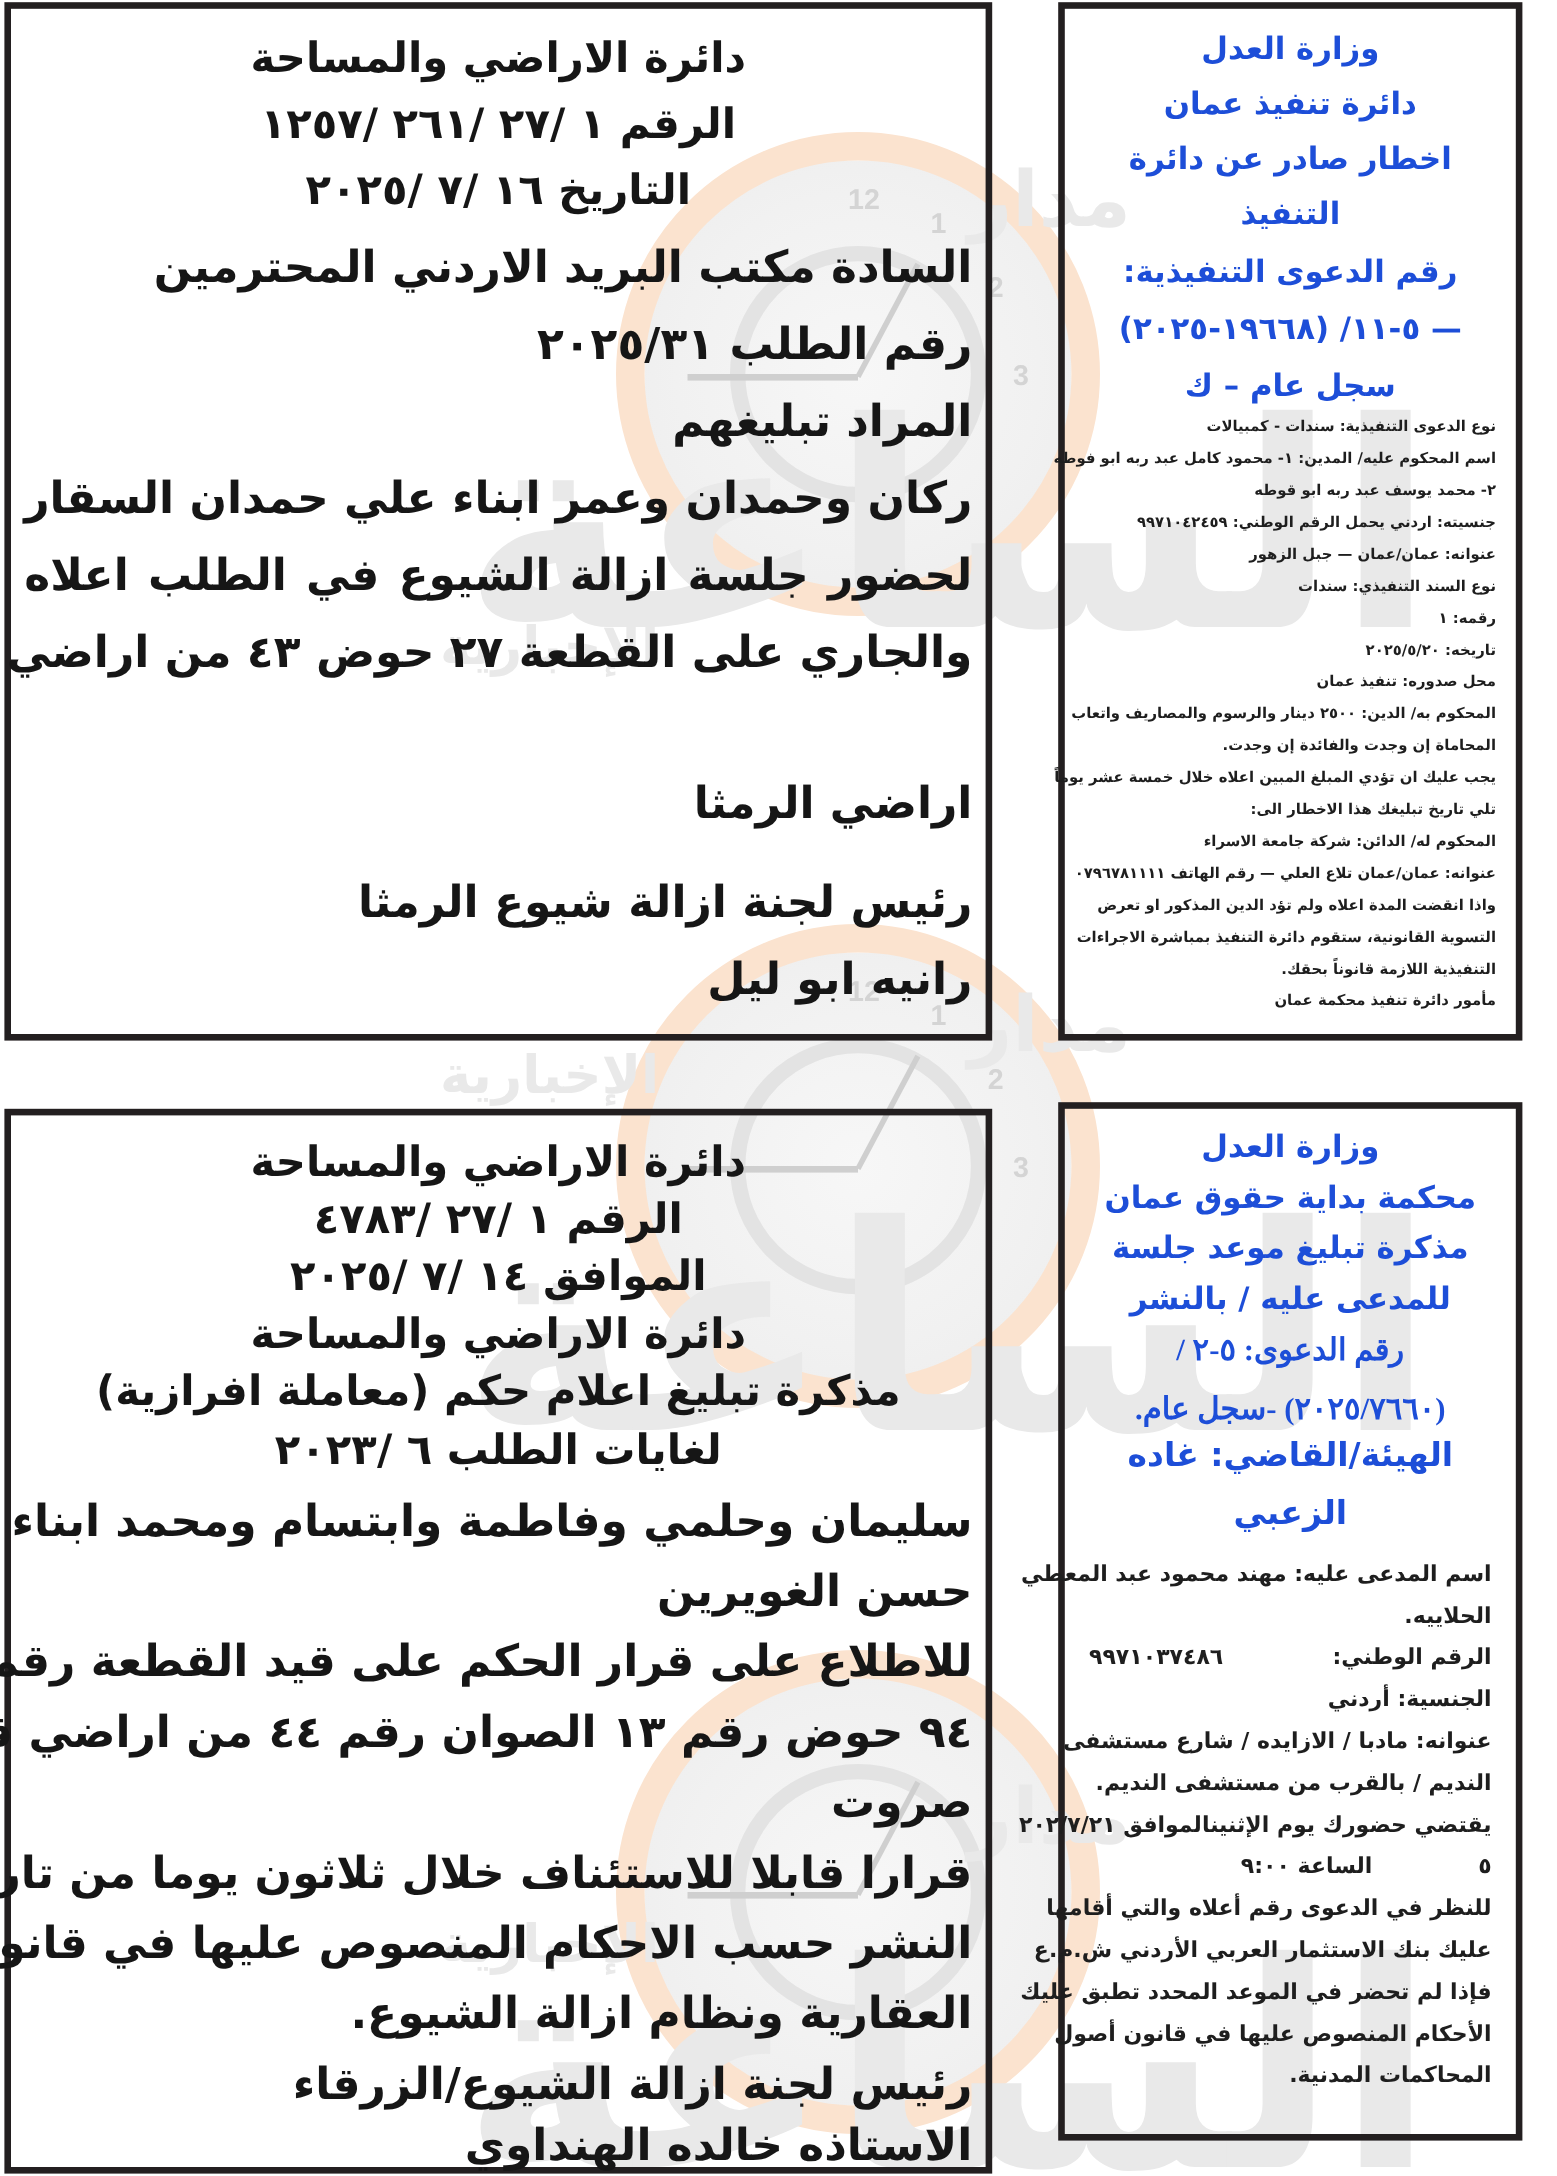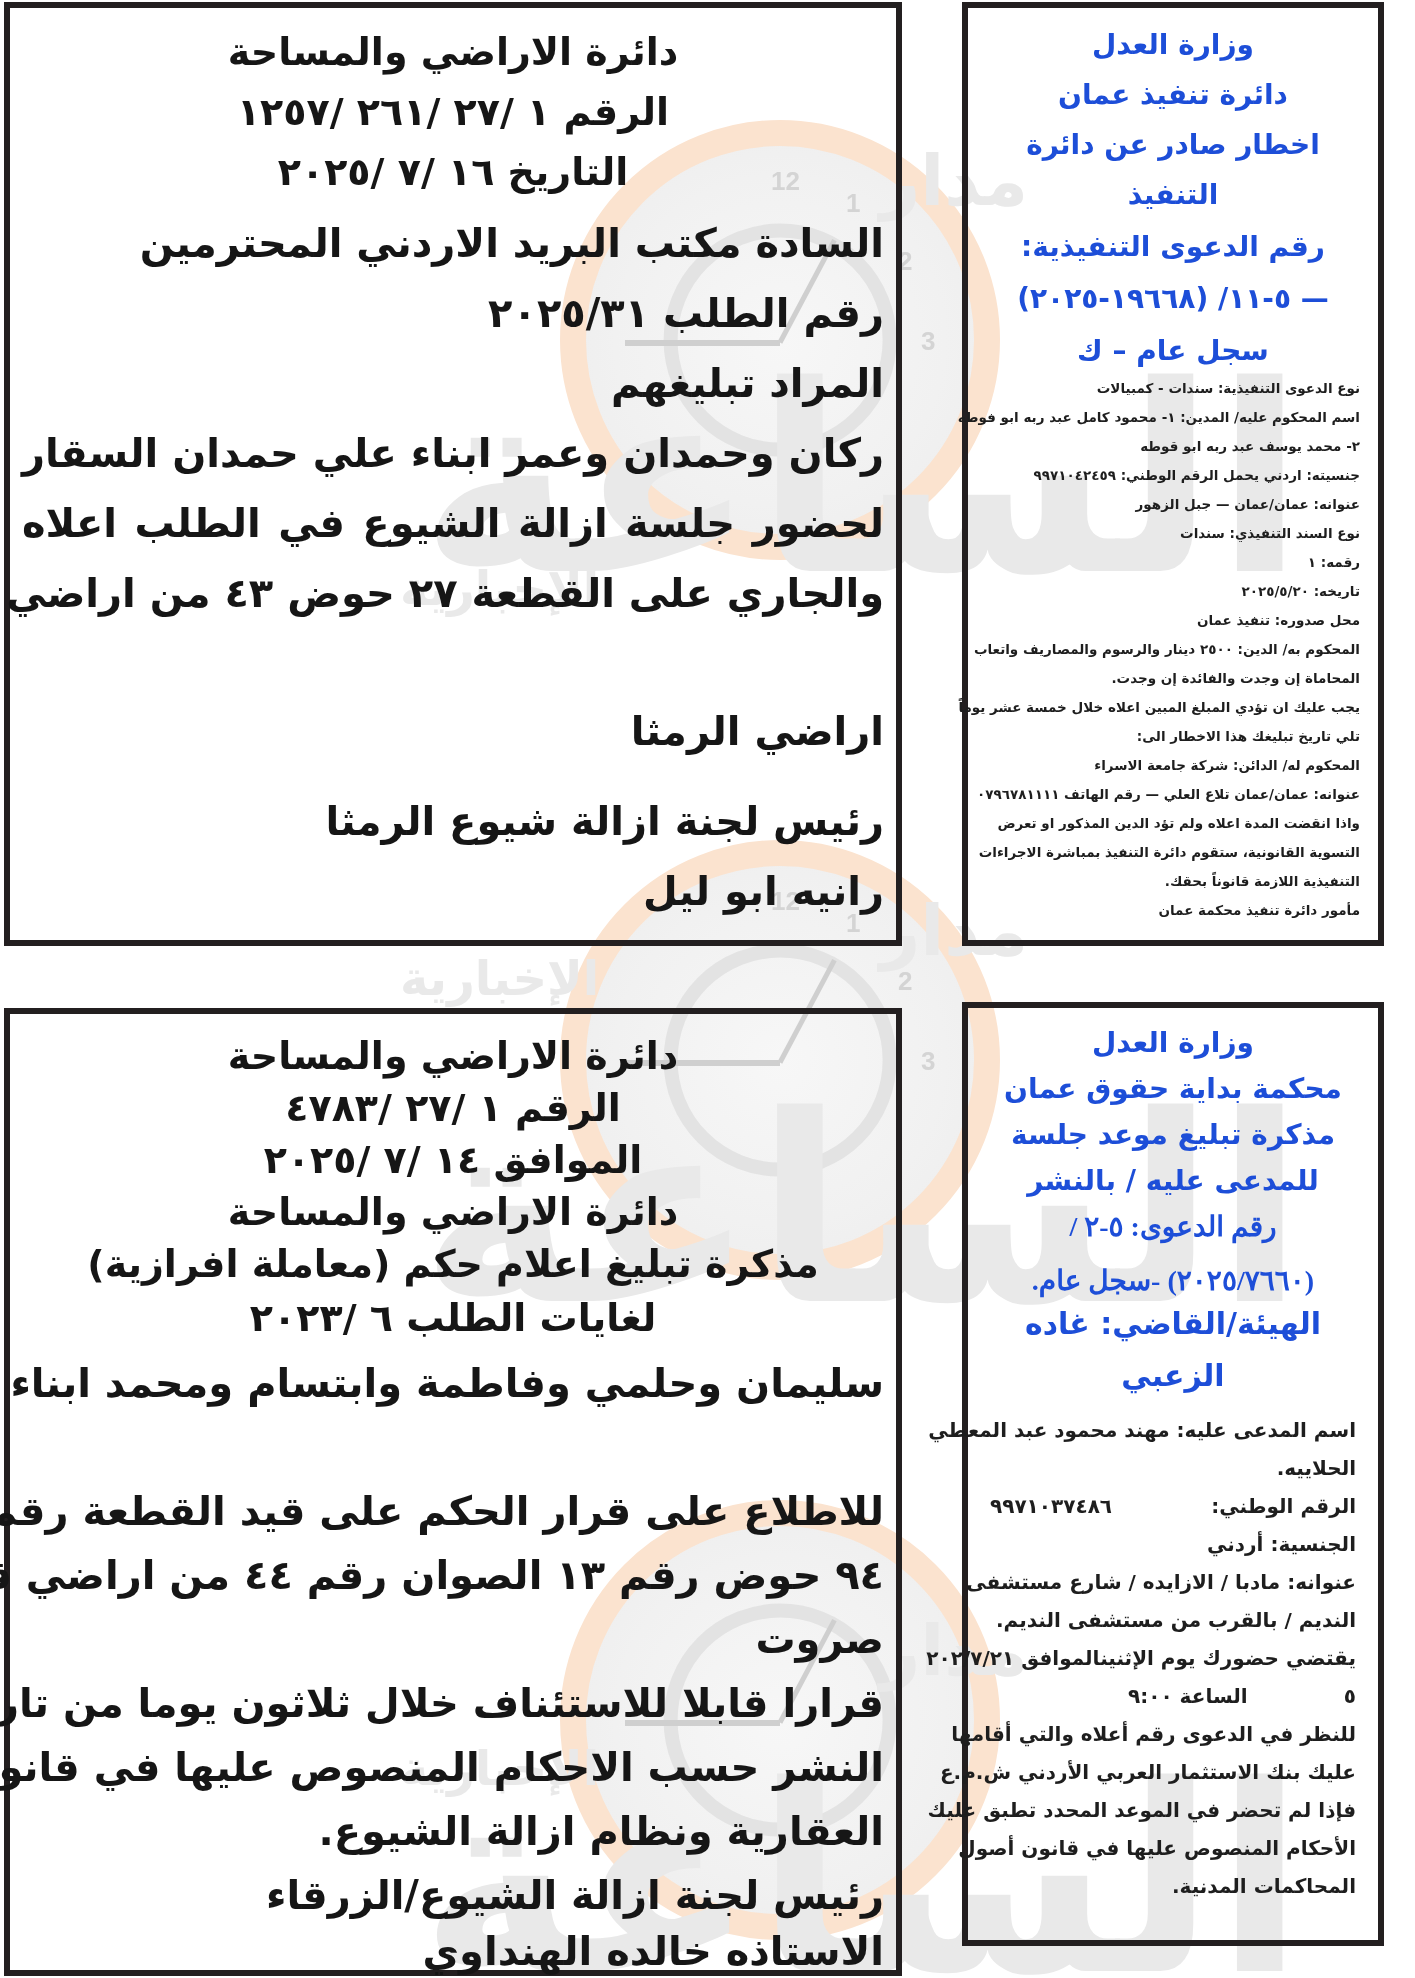--- a/index.html
+++ b/index.html
@@ -132,20 +132,21 @@
 
 <section class="box" style="left:4px; top:1008px; width:898px; height:968px;">
   <div class="line center big big-head" style="top:20px;">دائرة الاراضي والمساحة</div>
   <div class="line center big big-head" style="top:72px;">الرقم ١ /٢٧ /٤٧٨٣</div>
   <div class="line center big big-head" style="top:124px;">الموافق ١٤ /٧ /٢٠٢٥</div>
   <div class="line center big big-head" style="top:176px;">دائرة  الاراضي والمساحة</div>
   <div class="line center big big-head" style="top:228px;">مذكرة تبليغ اعلام حكم (معاملة افرازية)</div>
   <div class="line center big big-head" style="top:282px;">لغايات الطلب ٦ /٢٠٢٣</div>
 
   <div class="line just big" style="top:346px; right:12px; left:12px;">سليمان وحلمي وفاطمة وابتسام ومحمد ابناء يوسف</div>
+  <div class="line right big" style="top:410px; right:12px;">حسن الغويرين</div>
   <div class="line just big" style="top:474px; right:12px; left:12px;">للاطلاع على قرار الحكم على قيد القطعة رقم</div>
   <div class="line just big" style="top:538px; right:12px; left:12px;">٩٤ حوض رقم ١٣ الصوان رقم ٤٤ من اراضي قرية</div>
   <div class="line right big" style="top:602px; right:12px;">صروت</div>
   <div class="line just big" style="top:666px; right:12px; left:12px;">قرارا قابلا للاستئناف خلال ثلاثون يوما من تاريخ</div>
   <div class="line just big" style="top:730px; right:12px; left:12px;">النشر حسب الاحكام المنصوص عليها في قانون الملكية</div>
   <div class="line right big" style="top:794px; right:12px;">العقارية ونظام ازالة الشيوع.</div>
   <div class="line right big" style="top:858px; right:12px;">رئيس لجنة ازالة الشيوع/الزرقاء</div>
   <div class="line right big" style="top:914px; right:12px;">الاستاذه خالده الهنداوي</div>
 </section>
 

